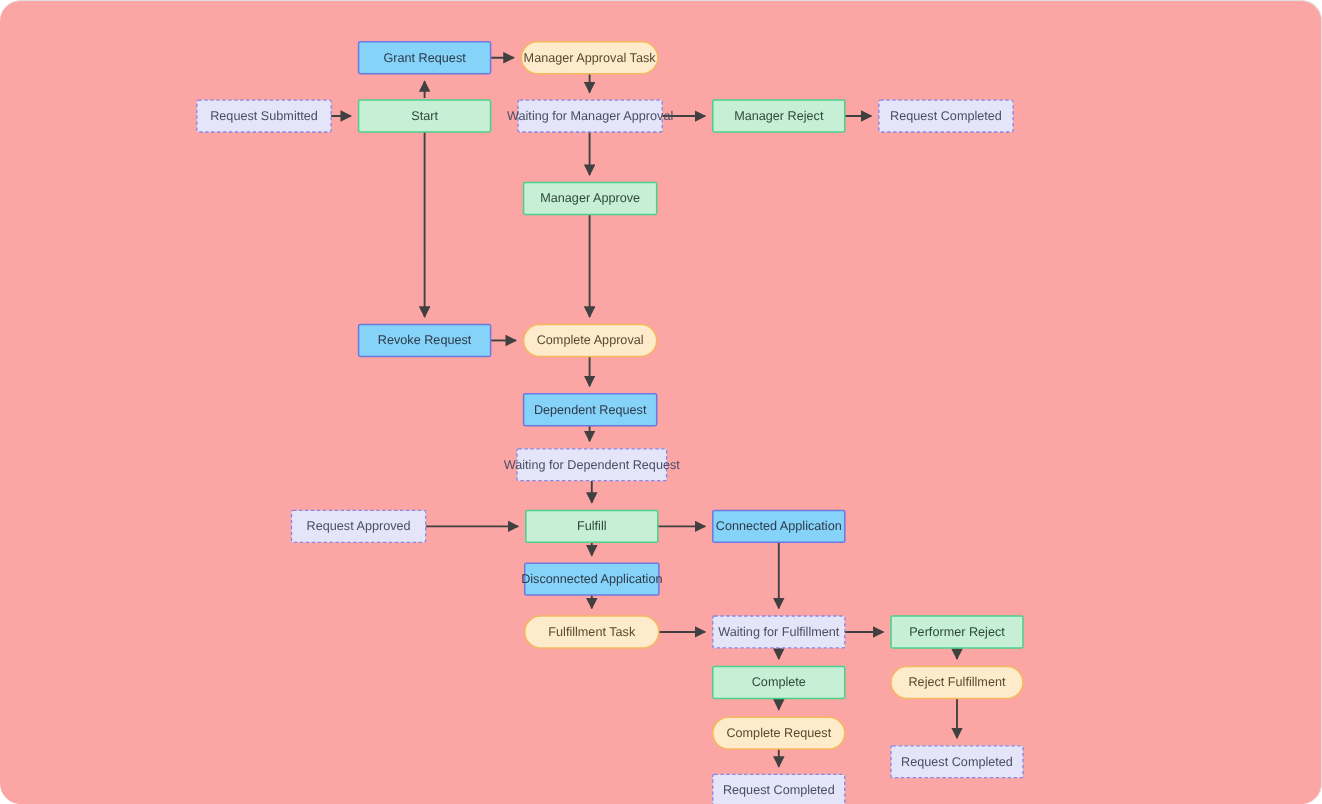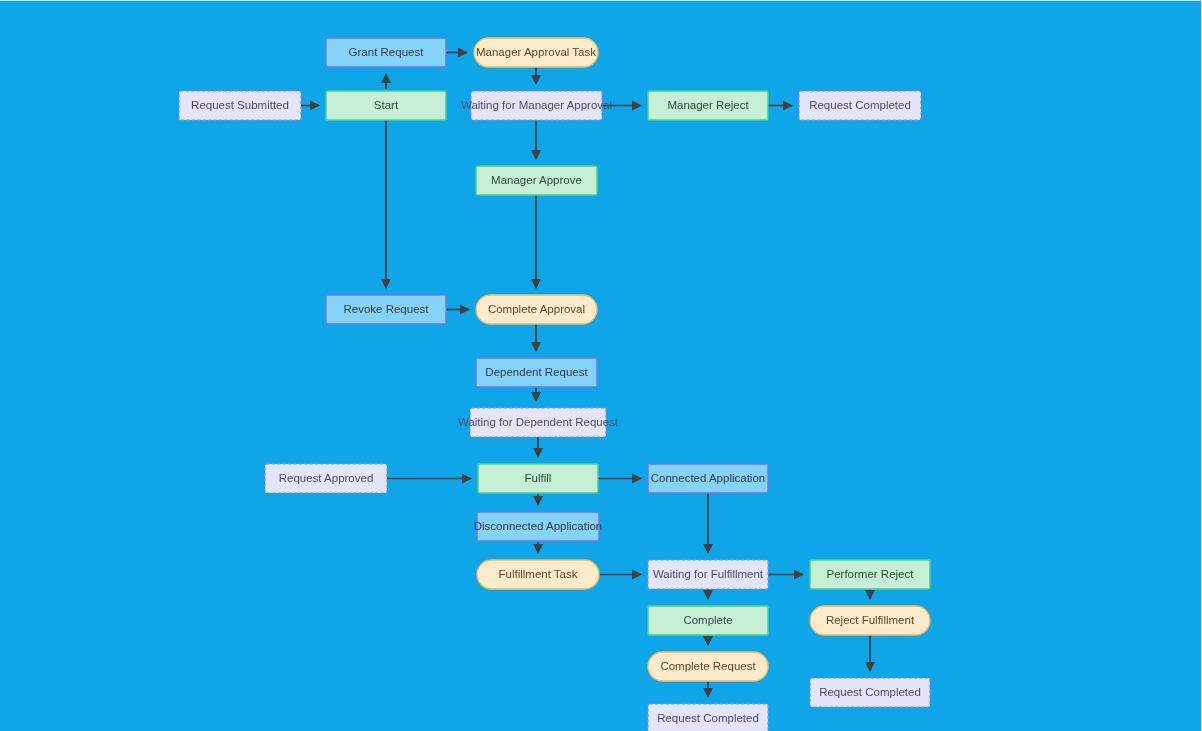--- a/index.html
+++ b/index.html
@@ -4,26 +4,27 @@
 <style>
   html, body {
     margin: 0;
     padding: 0;
     background: #ffffff;
   }
   #canvas {
     position: relative;
     width: 1202px;
     height: 731px;
-    background: #0ea5e9;
+    background: #fca5a5;
     border-top: 1px solid #e0e0e0;
     border-right: 1px solid #e0e0e0;
     box-sizing: border-box;
     overflow: hidden;
     font-family: "Liberation Sans", sans-serif;
+    border-radius: 19px;
   }
   #flow-svg {
     position: absolute;
     left: 0;
     top: 0;
     width: 1202px;
     height: 731px;
   }
   .node-label {
     font-family: "Liberation Sans", sans-serif;

